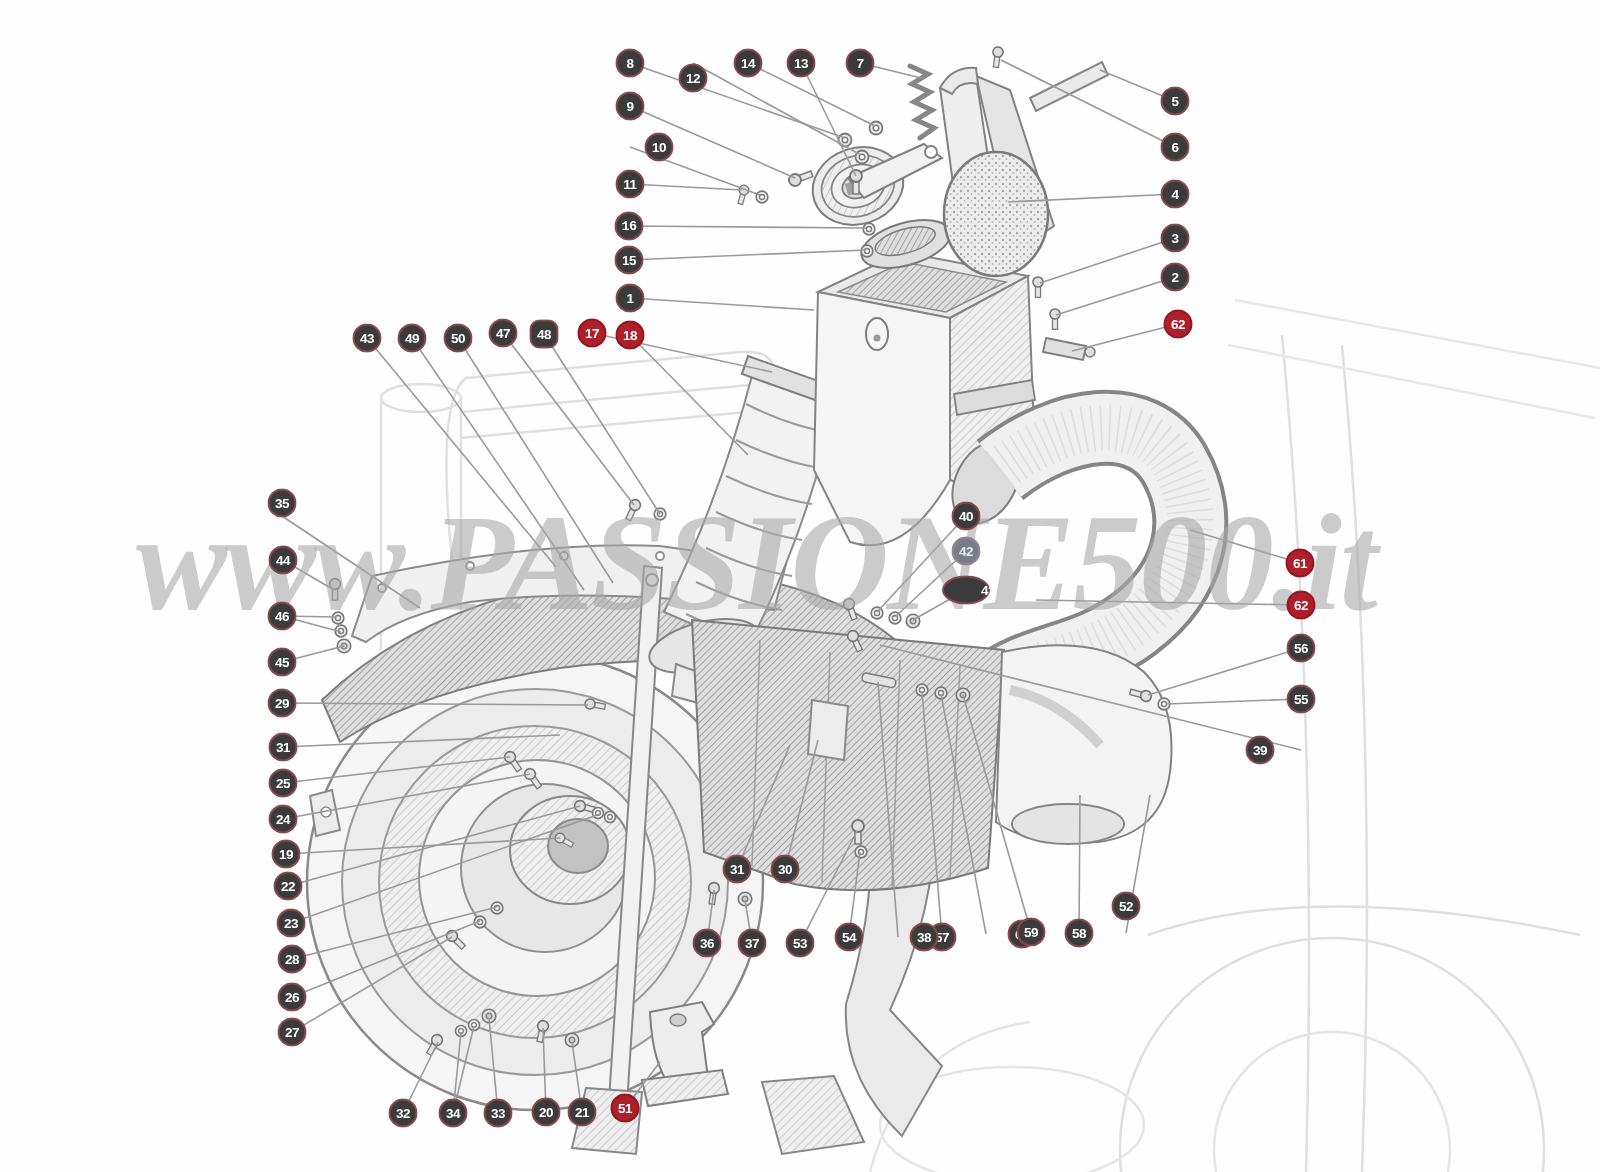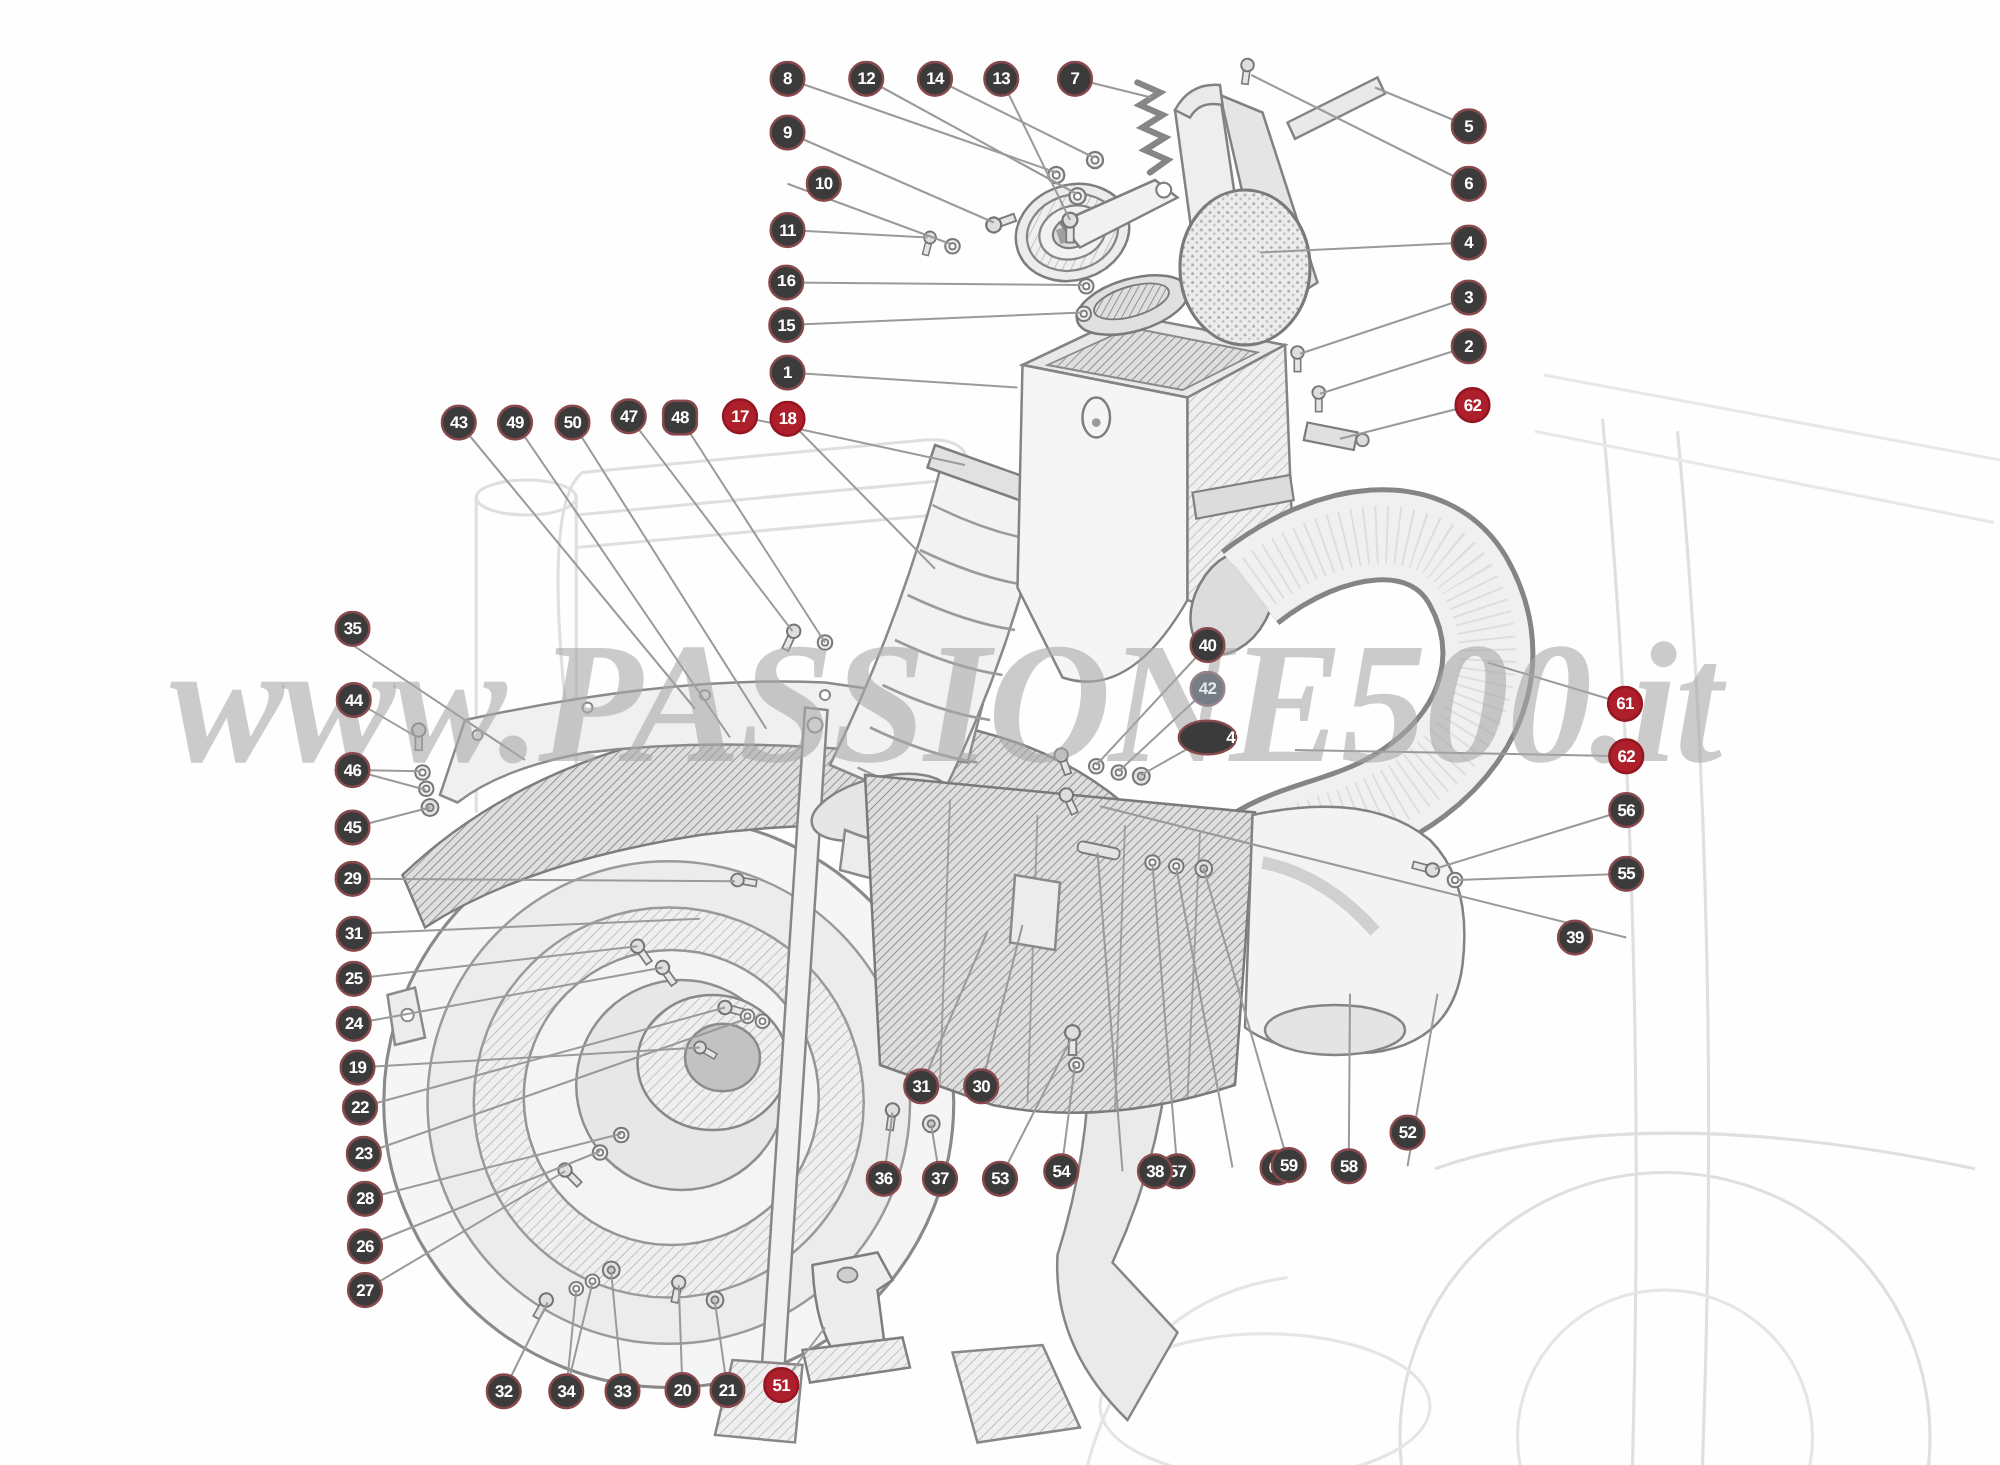--- a/index.html
+++ b/index.html
@@ -300,21 +300,21 @@
         <line x1="453" y1="1113" x2="461" y2="1032" stroke="#9a9a9a" stroke-width="1.6"></line>
         <line x1="453" y1="1113" x2="474" y2="1026" stroke="#9a9a9a" stroke-width="1.6"></line>
         <line x1="403" y1="1113" x2="438" y2="1042" stroke="#9a9a9a" stroke-width="1.6"></line>
       </g>
   </svg>
 
   <div id="watermark">www.PASSIONE500.it</div>
 
   <div id="badges">
       <div class="badge" style="left: 630px; top: 63px;">8</div>
-      <div class="badge" style="left: 693px; top: 63px;">12</div>
+      <div class="badge" style="left: 693px; top: 78px;">12</div>
       <div class="badge" style="left: 748px; top: 63px;">14</div>
       <div class="badge" style="left: 801px; top: 63px;">13</div>
       <div class="badge" style="left: 860px; top: 63px;">7</div>
       <div class="badge" style="left: 1175px; top: 101px;">5</div>
       <div class="badge" style="left: 630px; top: 106px;">9</div>
       <div class="badge" style="left: 1175px; top: 147px;">6</div>
       <div class="badge" style="left: 630px; top: 147px; margin-left: 29px;">10</div>
       <div class="badge" style="left: 630px; top: 184px;">11</div>
       <div class="badge" style="left: 1175px; top: 194px;">4</div>
       <div class="badge" style="left: 629px; top: 226px; font-family: Liberation Mono, monospace;">16</div>

